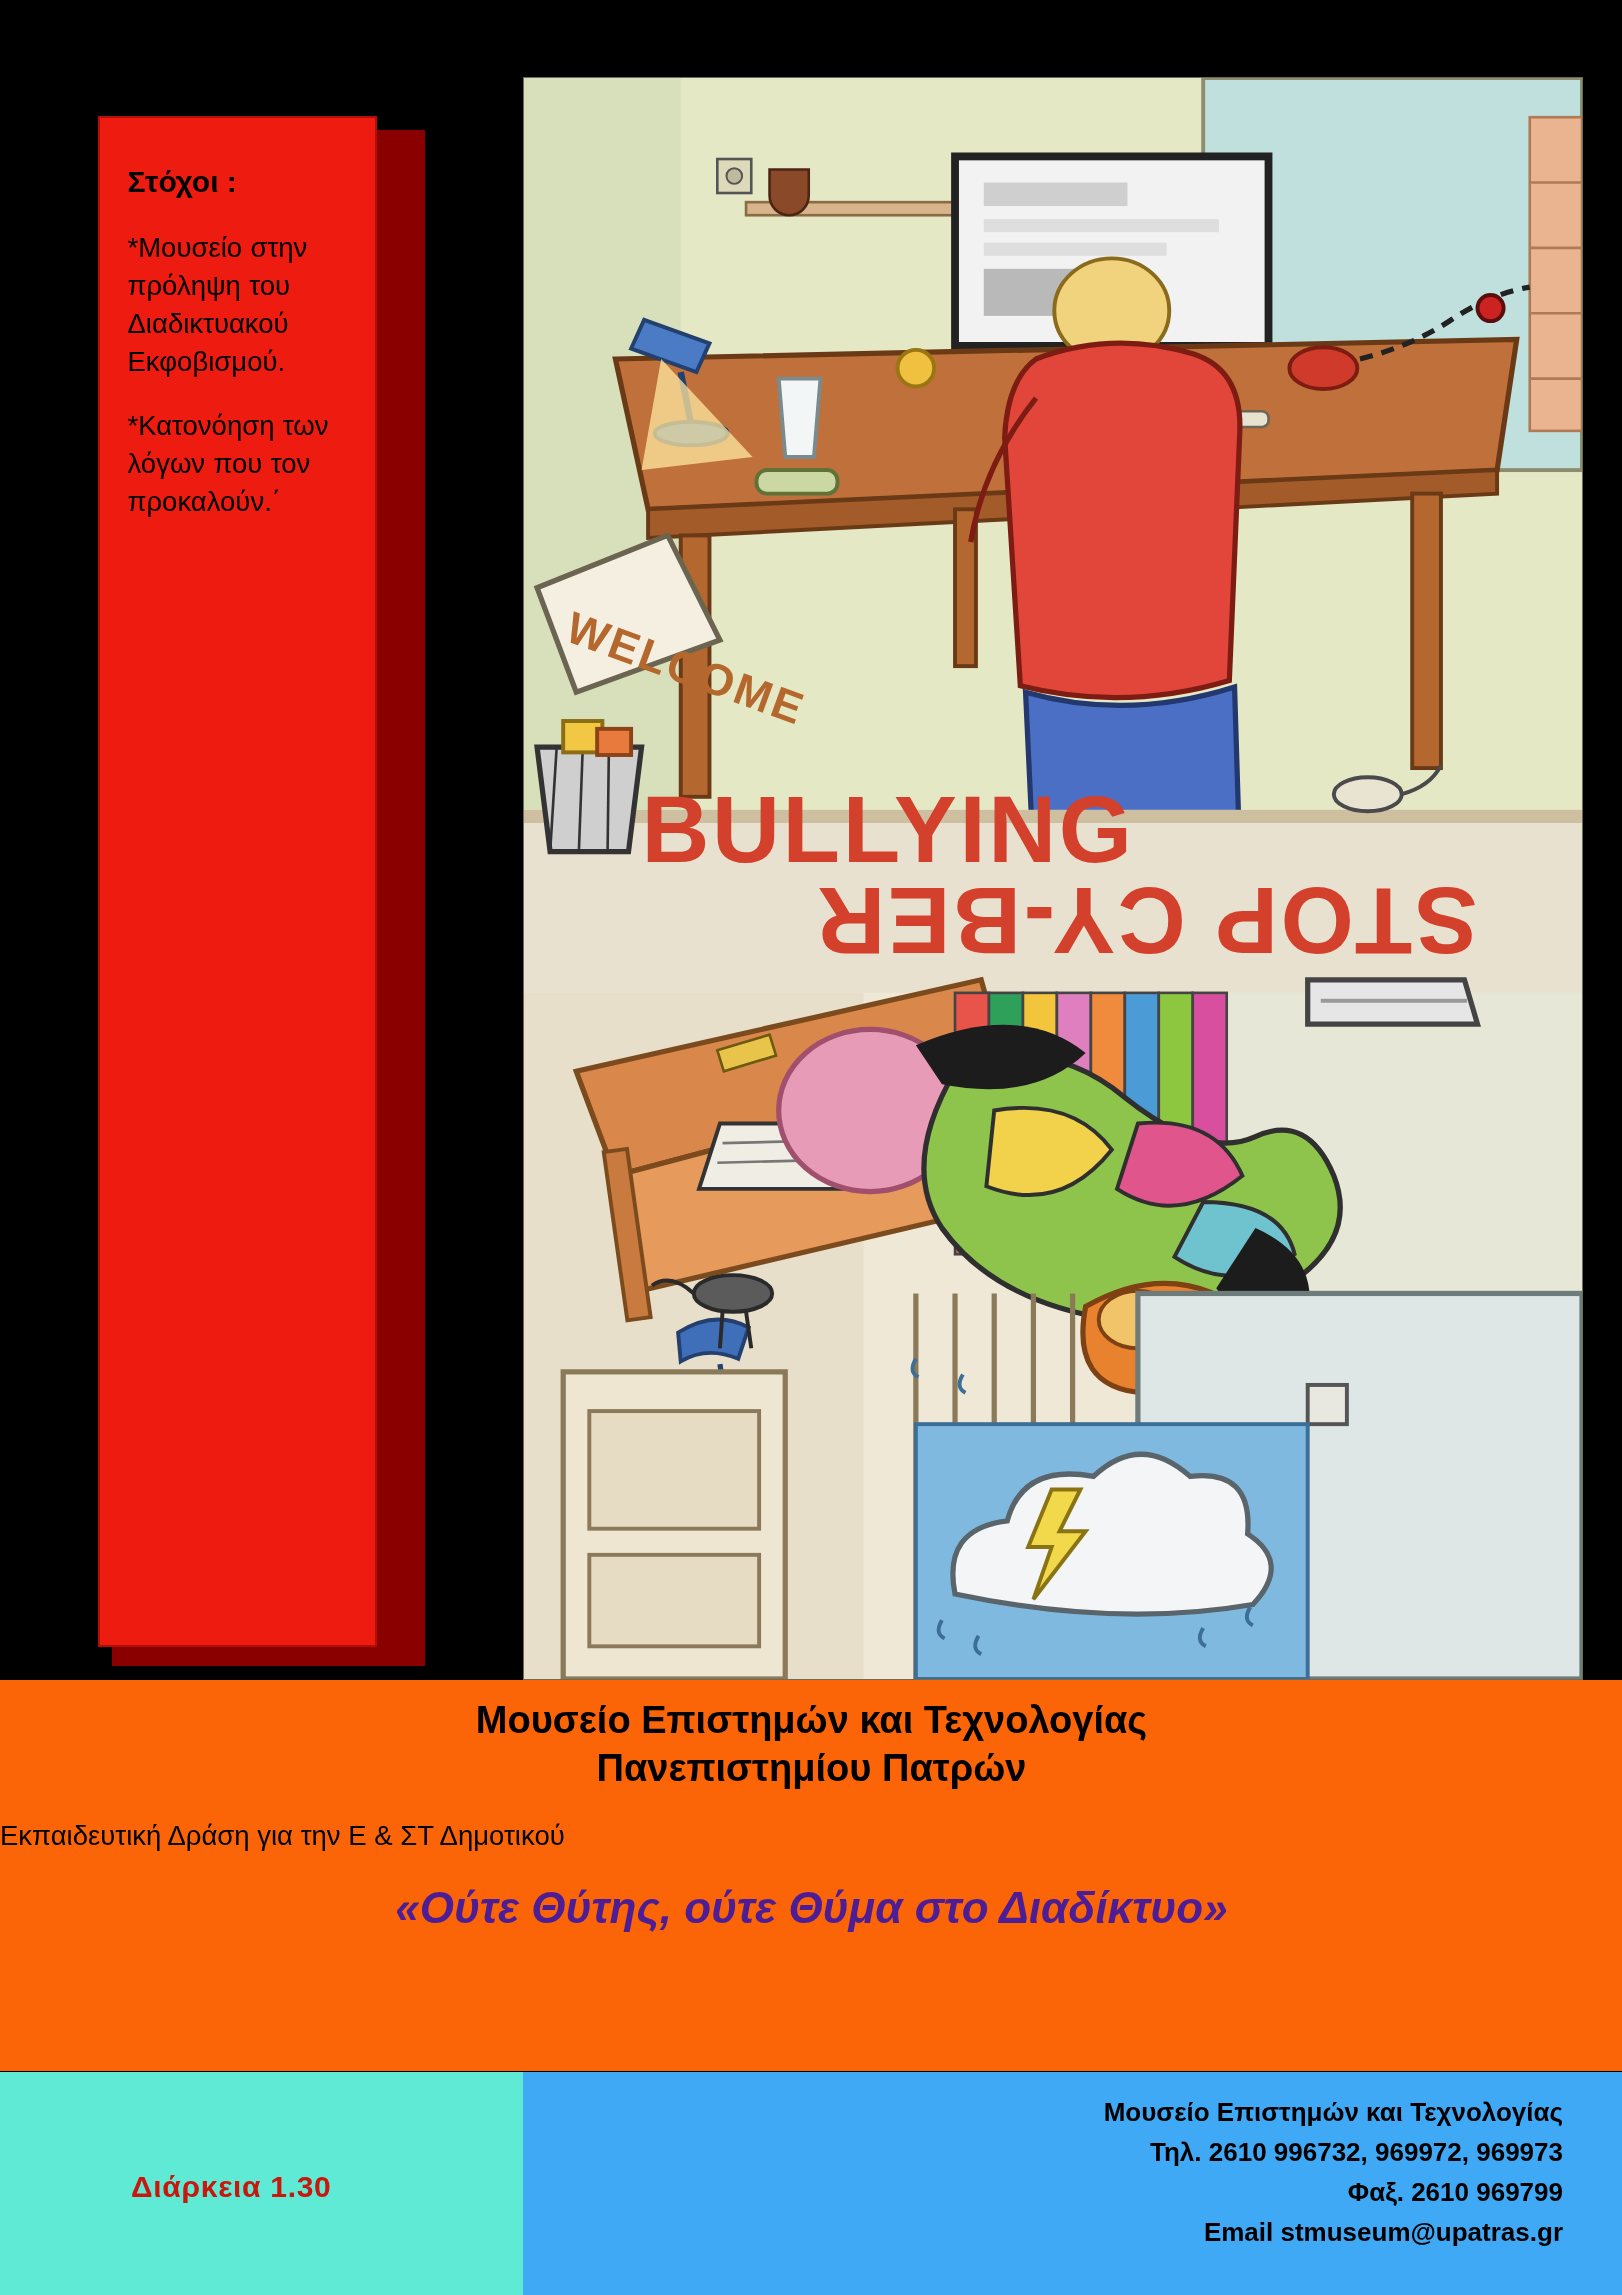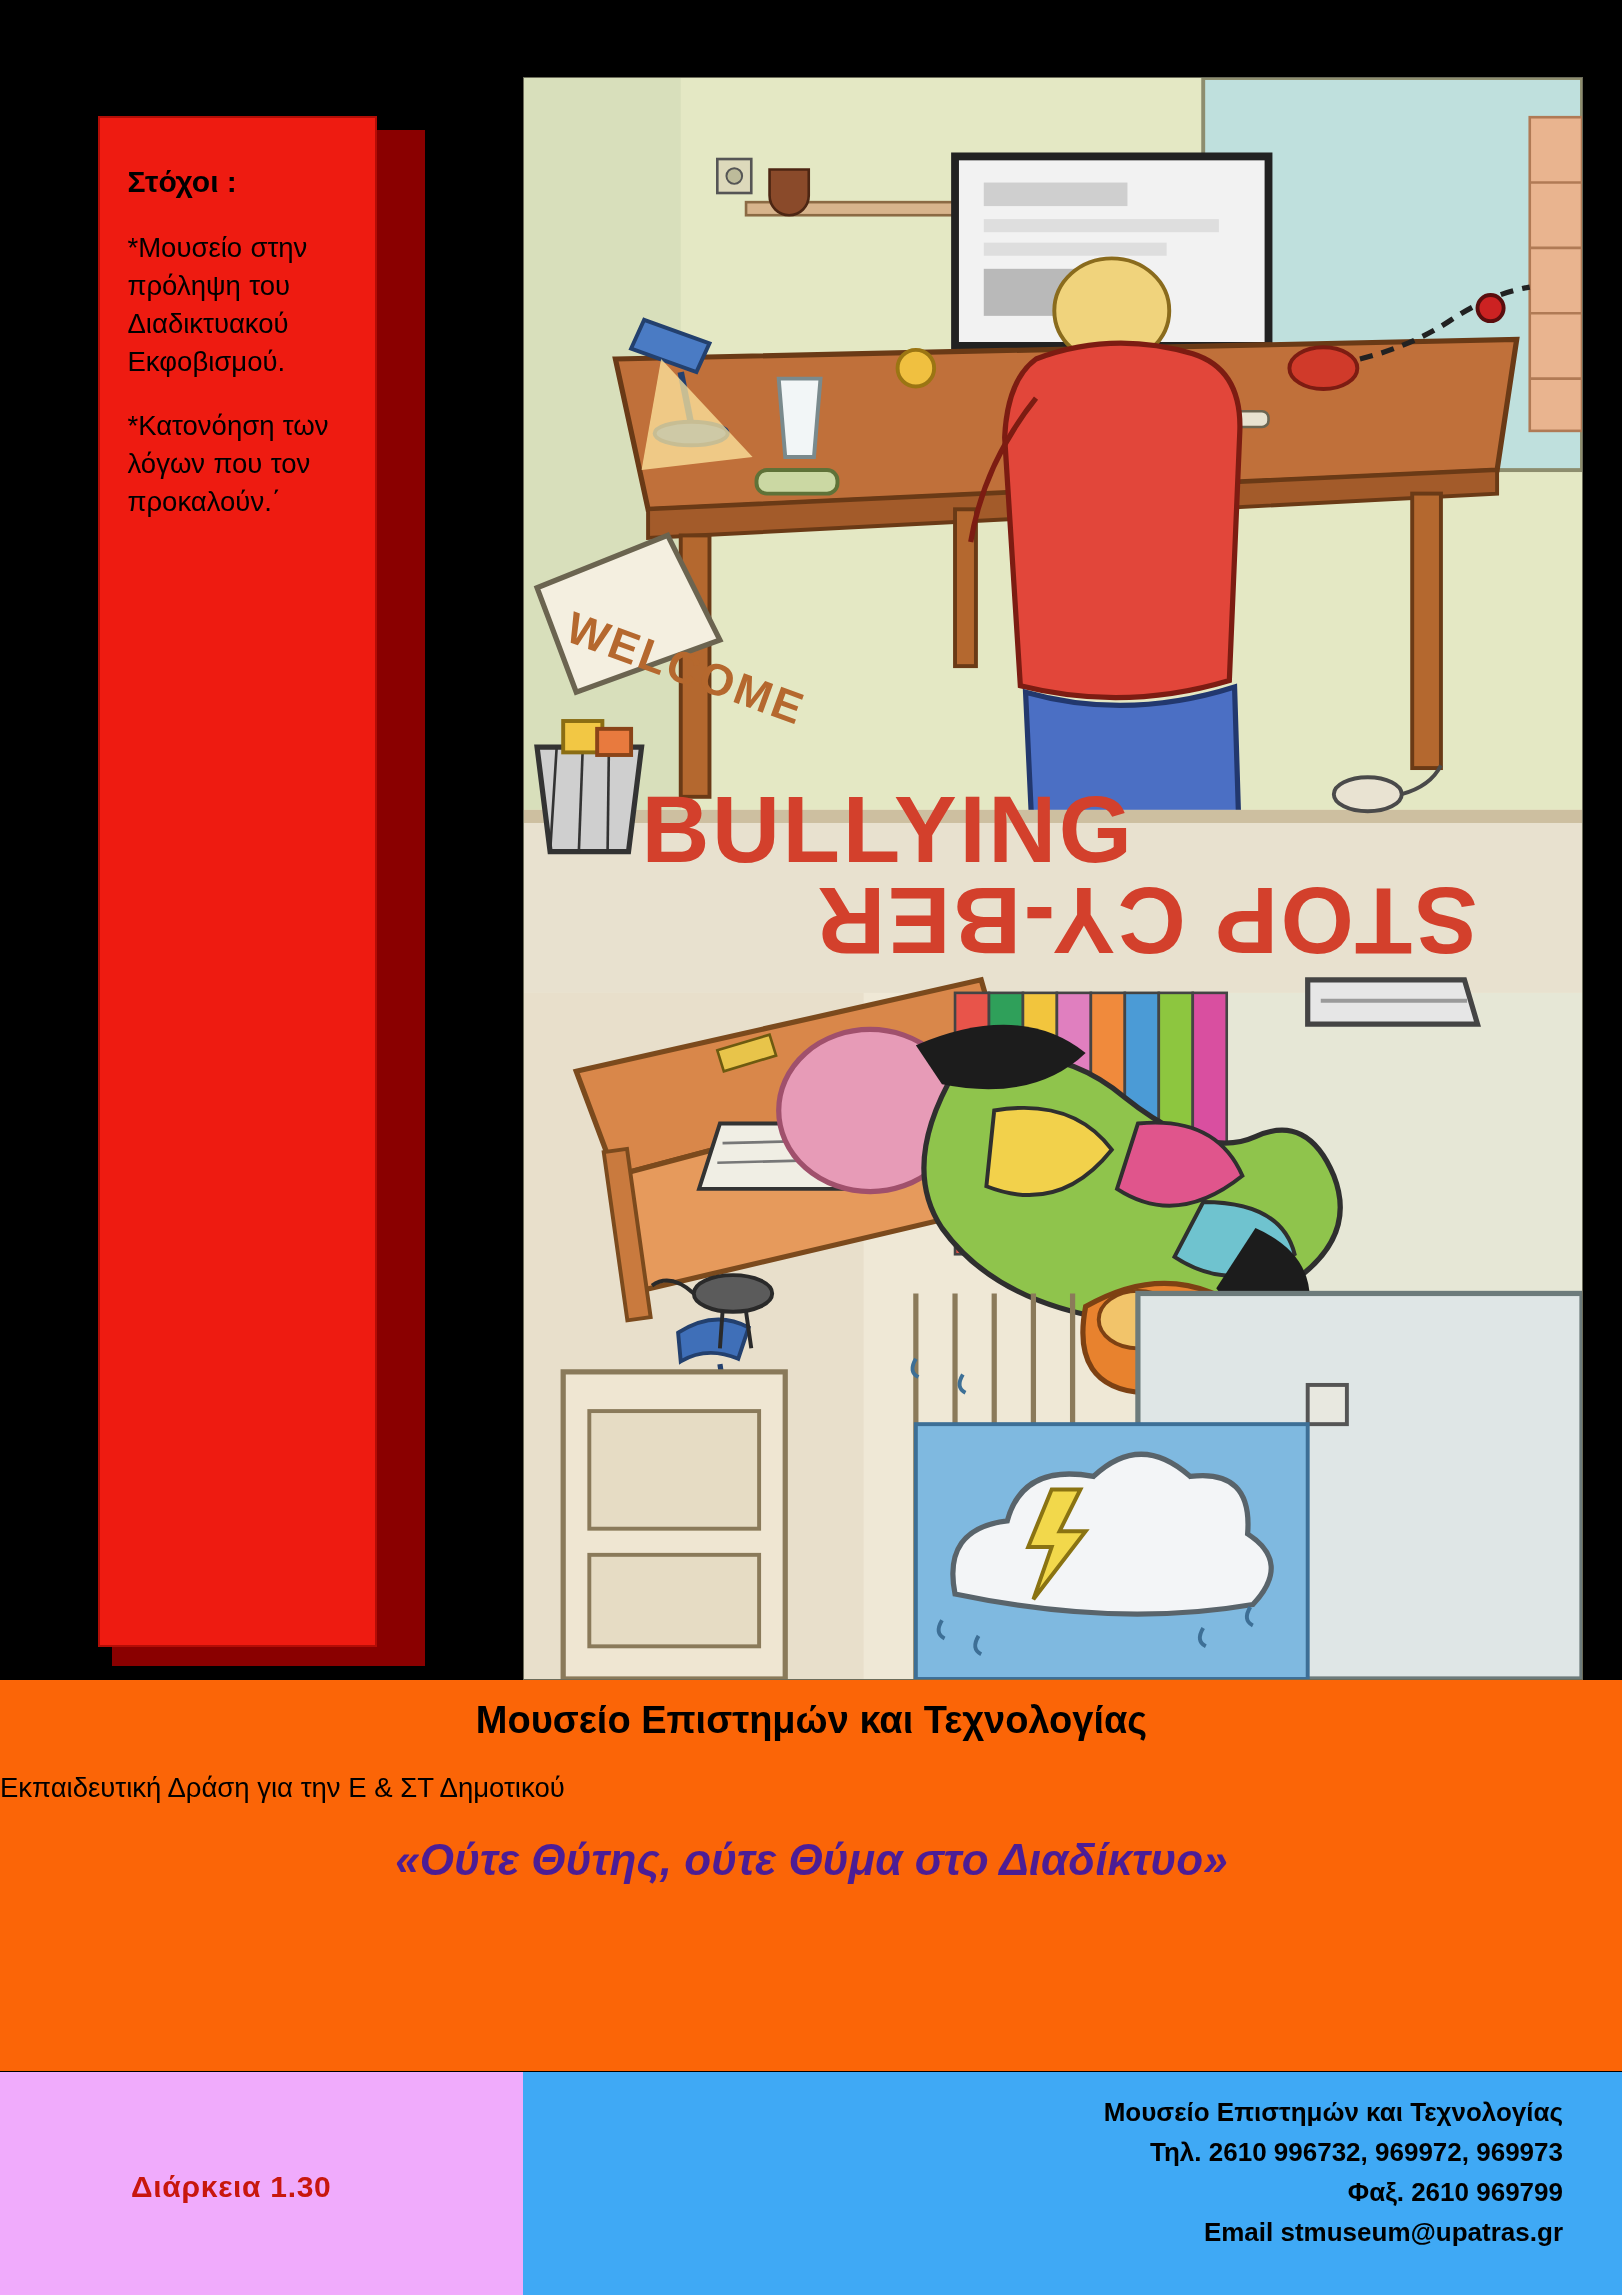--- a/index.html
+++ b/index.html
@@ -111,21 +111,21 @@
     margin-top: 31px;
   }
 
   
   .footer-left {
     position: absolute;
     left: 0;
     top: 2072px;
     width: 523px;
     height: 224px;
-    background: #f0abfc;
+    background: #5eead4;
   }
   .duration {
     position: absolute;
     left: 131px;
     top: 98px;
     color: #c8170d;
     font-weight: bold;
     font-size: 30px;
     letter-spacing: 0.7px;
   }
@@ -315,20 +315,21 @@
       </g>
 
       <ellipse cx="160" cy="930" rx="30" ry="14" fill="#5b5b5b" stroke="#2a2a2a" stroke-width="3"></ellipse>
       <path d="M130 930 q-18 -16 -32 -6" stroke="#2a2a2a" stroke-width="3" fill="none"></path>
       <path d="M170 944 l4 28 M152 944 l-2 28" stroke="#2a2a2a" stroke-width="3"></path>
     </svg>
   </div>
 
   <div class="orange-band">
     <div class="band-line1">Μουσείο Επιστημών και Τεχνολογίας</div>
+    <div class="band-line2">Πανεπιστημίου Πατρών</div>
     <div class="band-sub">Εκπαιδευτική Δράση για την Ε &amp; ΣΤ Δημοτικού</div>
     <div class="band-quote">«Ούτε Θύτης, ούτε Θύμα στο Διαδίκτυο»</div>
   </div>
 
   <div class="footer-left">
     <div class="duration">Διάρκεια  1.30</div>
   </div>
 
   <div class="footer-right">
     <div>Μουσείο Επιστημών και Τεχνολογίας</div>

